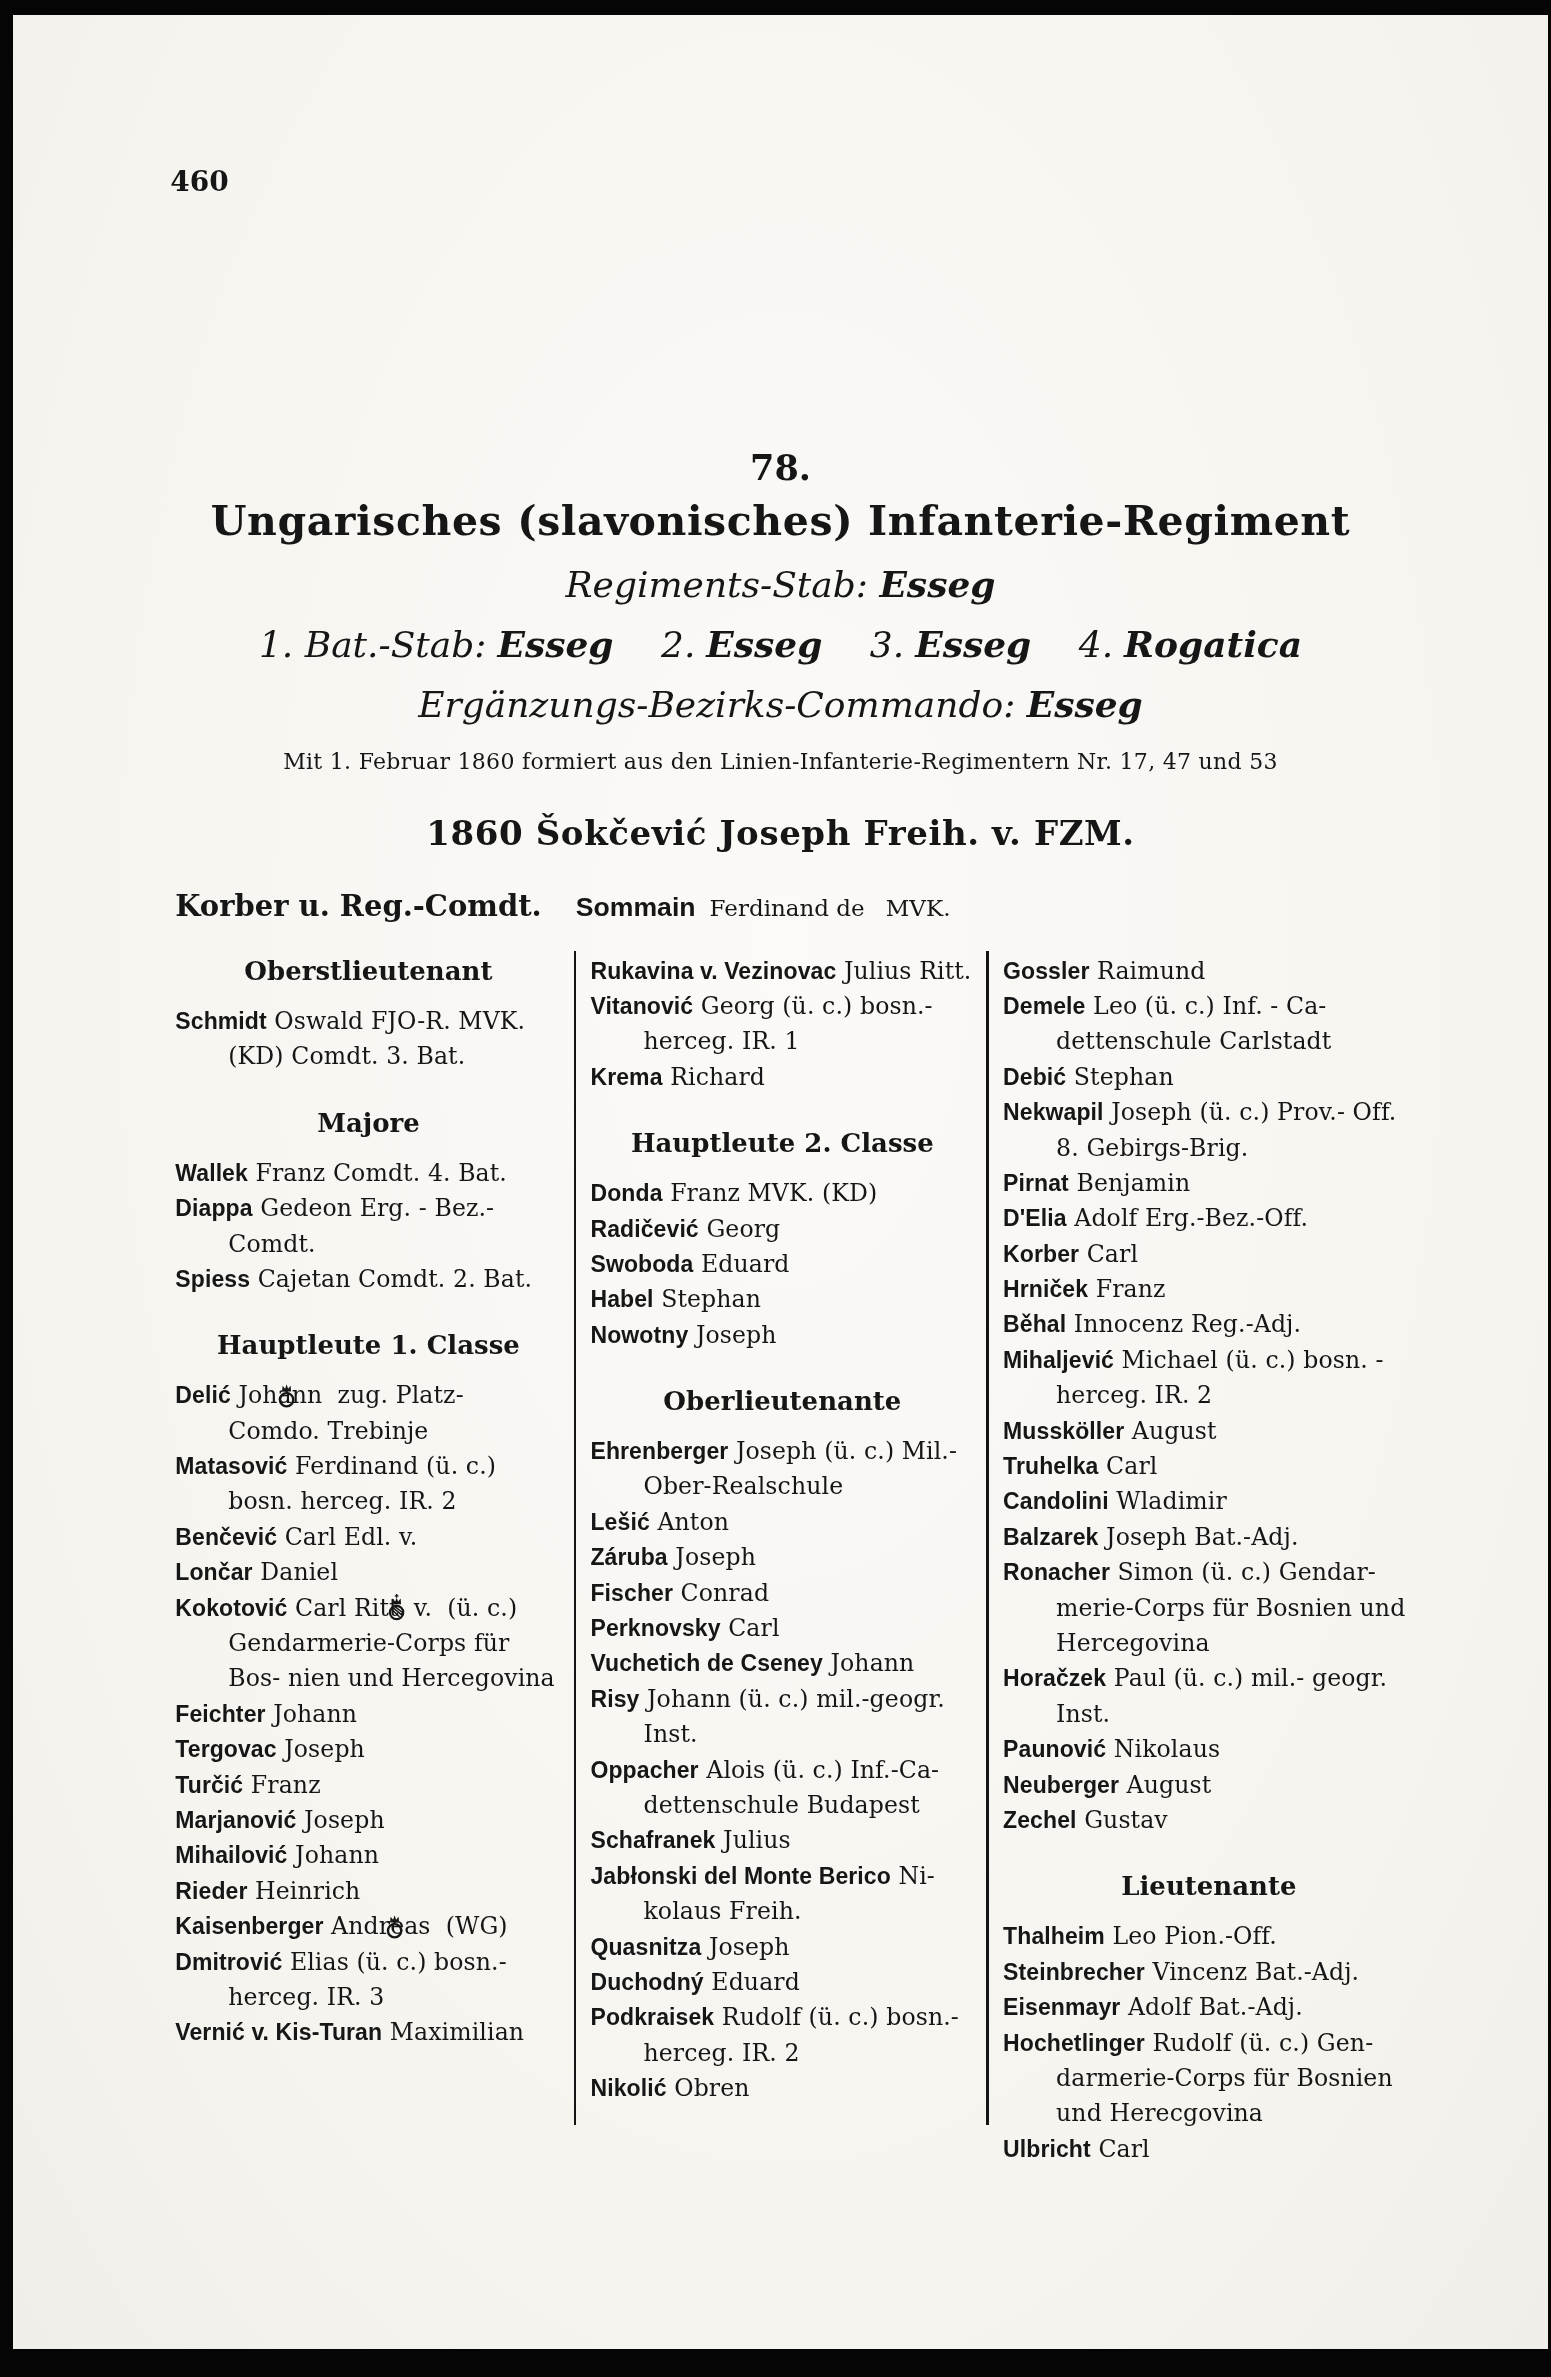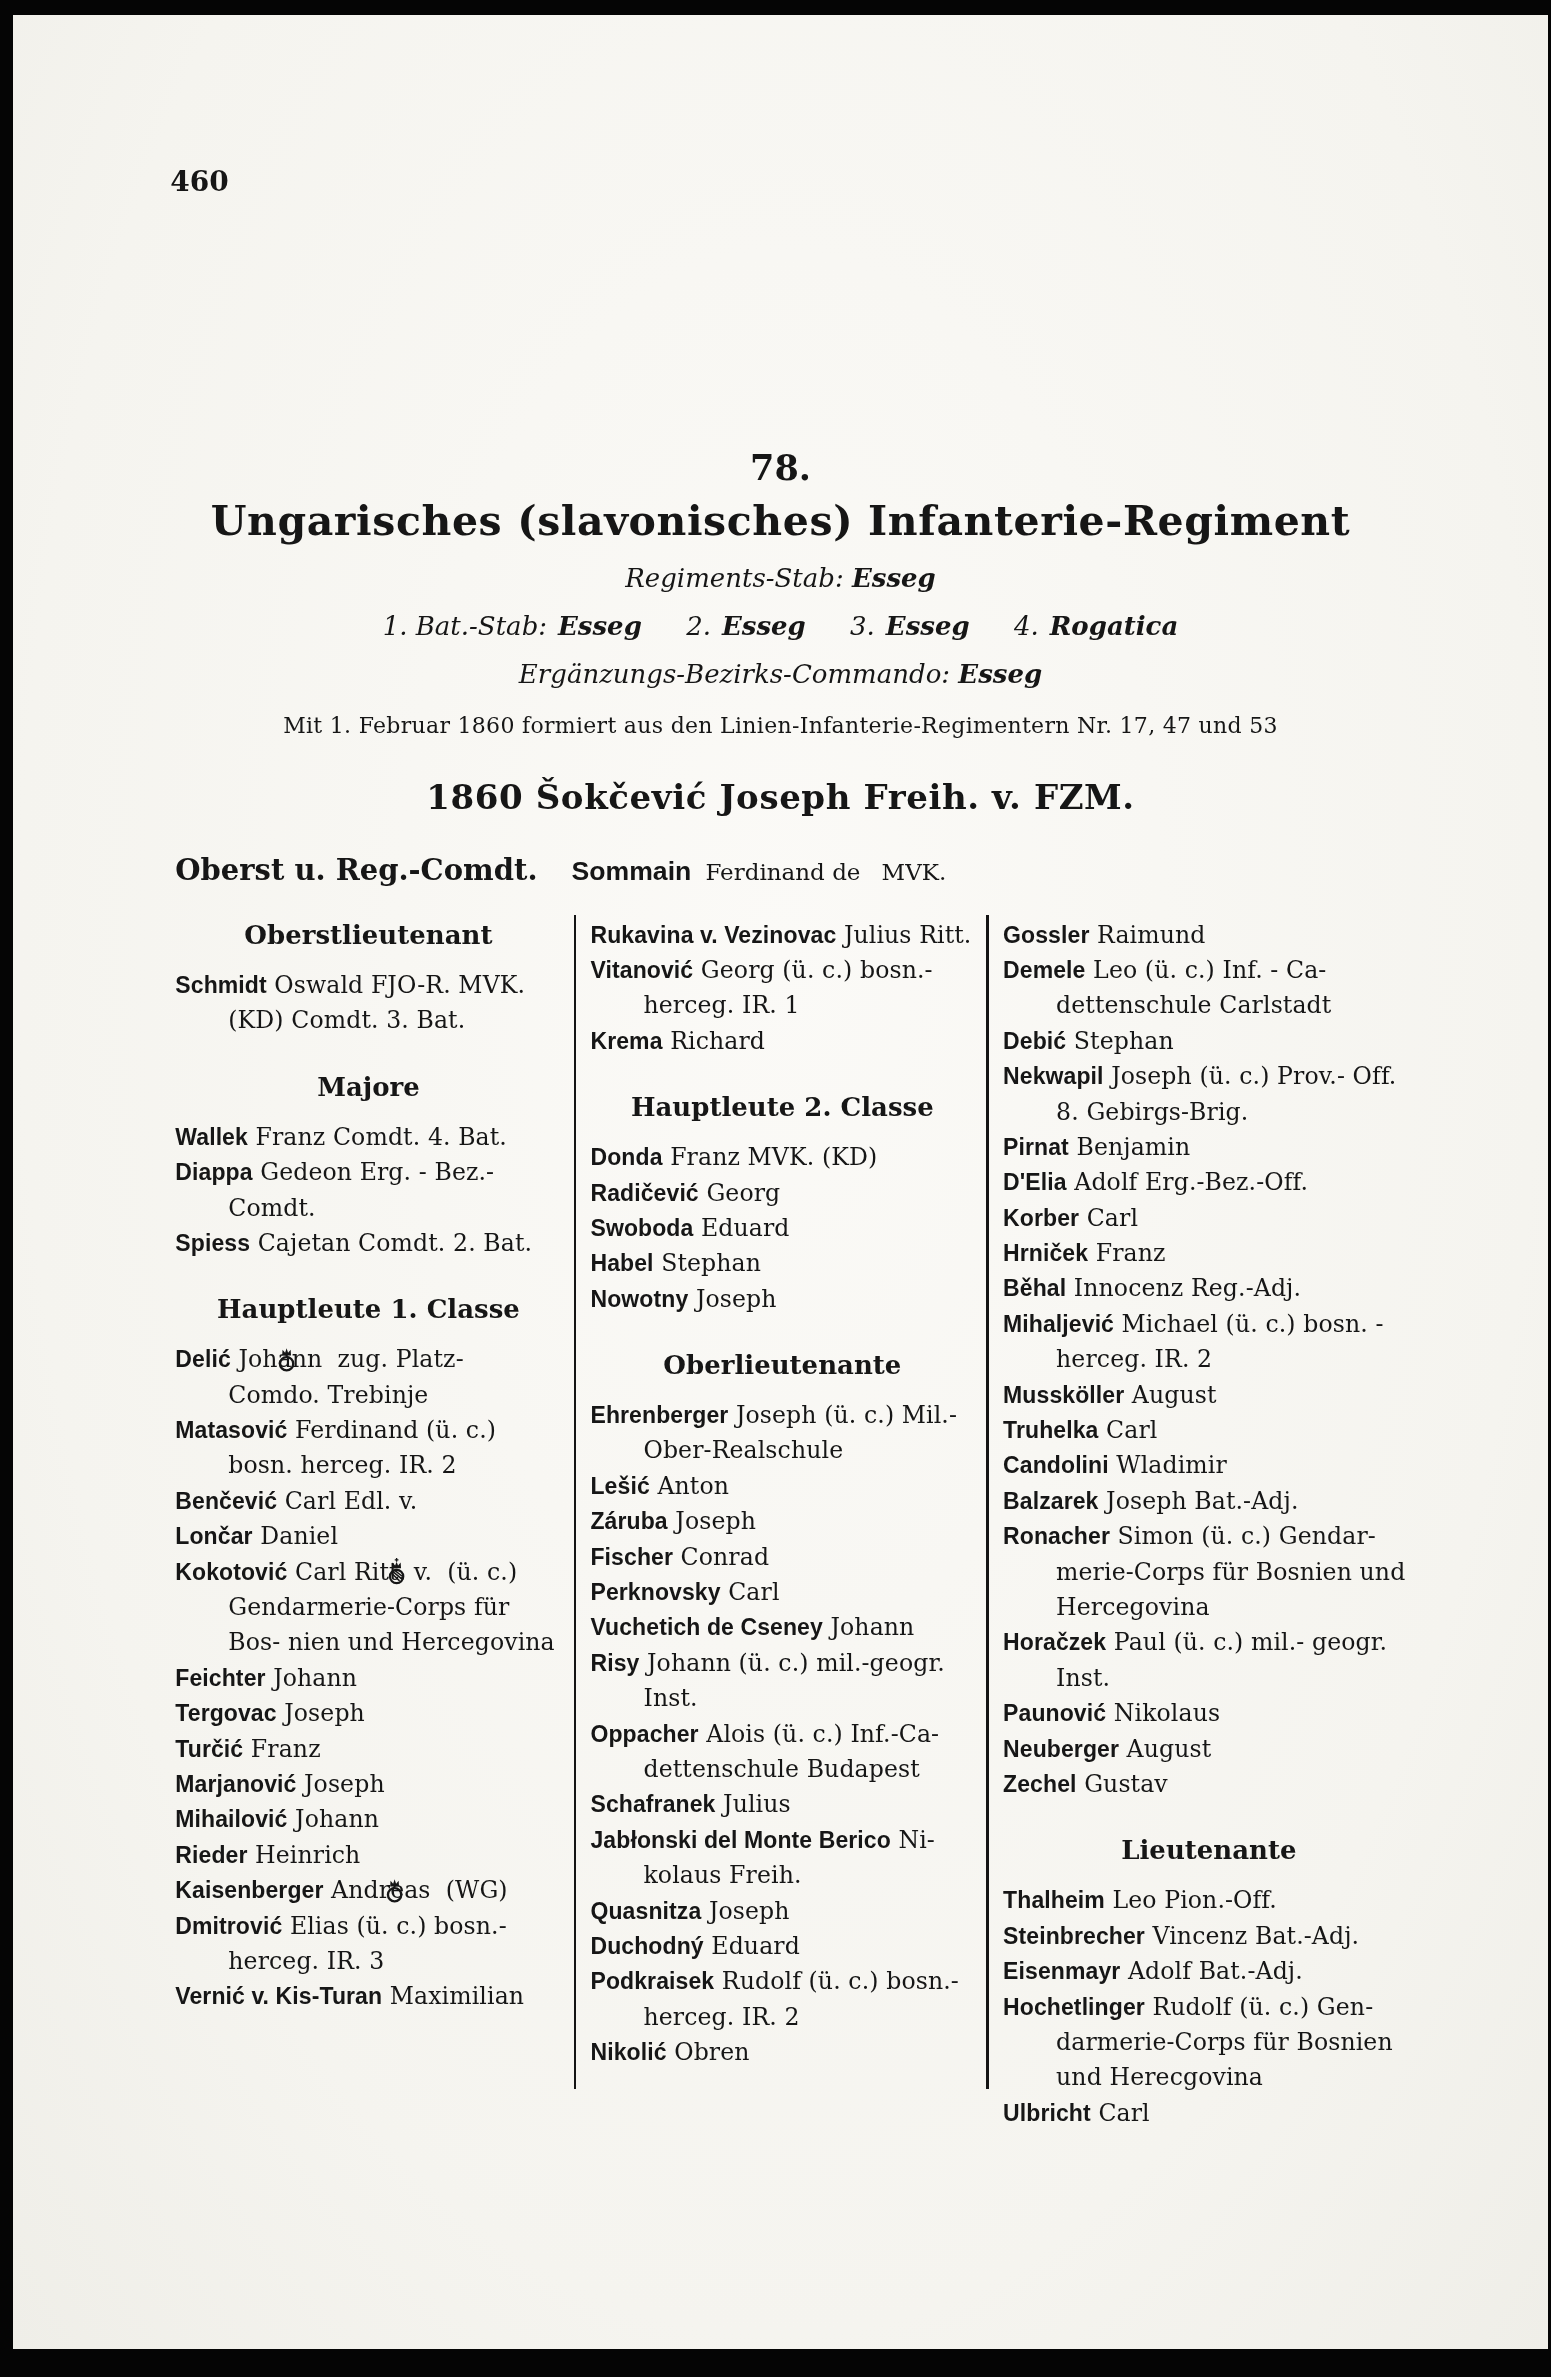--- a/index.html
+++ b/index.html
@@ -4,21 +4,21 @@
 <style>
   html,body{margin:0;padding:0;background:#333;}
   .scan{position:relative;width:1551px;height:2377px;background:#050505;overflow:hidden;
         font-family:"DejaVu Serif", serif;color:#161616;padding-left:16px;}
   .page{position:absolute;left:13.3px;top:14.5px;right:19.3px;bottom:28px;
         background:radial-gradient(ellipse at 50% 40%, #fbfaf7 0%, #f5f4ef 70%, #efeee8 100%);}
   .page-number{position:absolute;top:150px;left:157px;font-size:28px;font-weight:bold;}
   .header{text-align:center;padding-top:432px;}
   .section-number{font-size:35px;font-weight:bold;}
   .title{font-size:41px;font-weight:bold;margin:9.7px 0 0 0;letter-spacing:0.6px;}
-  .sub{font-size:26px;font-style:italic;margin-top:18px;}
+  .sub{font-size:36px;font-style:italic;margin-top:18px;}
   .sub .place{font-weight:bold;}
   .bat-item{display:inline-block;margin:0 18px;}
   .bat-item .lbl{margin-right:11px;}
   .note{font-size:22px;margin-top:24px;letter-spacing:0.3px;}
   .inhaber{font-size:34px;font-weight:bold;margin-top:39px;letter-spacing:0.6px;}
   .commander{text-align:left;margin:36px 0 0 162px;}
   .commander .rank{font-weight:bold;font-size:29px;}
   .commander .cmd-surname{font-family:"Liberation Sans", sans-serif;font-weight:bold;font-size:26.6px;margin-left:31px;}
   .commander .cmd-given{font-size:23px;margin-left:11px;}
   .commander .cmd-dec{font-size:23px;margin-left:18px;}
@@ -62,21 +62,21 @@
         <span>Ergänzungs-Bezirks-Commando:</span>
         <span class="place">Esseg</span>
       </div>
 
       <div class="note">Mit 1. Februar 1860 formiert aus den Linien-Infanterie-Regimentern Nr. 17, 47 und 53</div>
 
       <div class="inhaber">1860 Šokčević Joseph Freih. v. FZM.</div>
     </div>
 
     <div class="commander">
-      <span class="rank">Oberst u. Reg.-Comdt.</span>
+      <span class="rank">Korber u. Reg.-Comdt.</span>
       <span class="cmd-surname">Sommain</span>
       <span class="cmd-given">Ferdinand de</span>
       <span class="cmd-dec">MVK.</span>
     </div>
 
     <div class="columns">
       <div class="col">
           <div class="heading">Oberstlieutenant</div>
           <p class="entry"><span class="sn">Schmidt</span><span> Oswald FJO-R. MVK. (KD) Comdt. 3. Bat.</span></p>
           <div class="heading">Majore</div>

